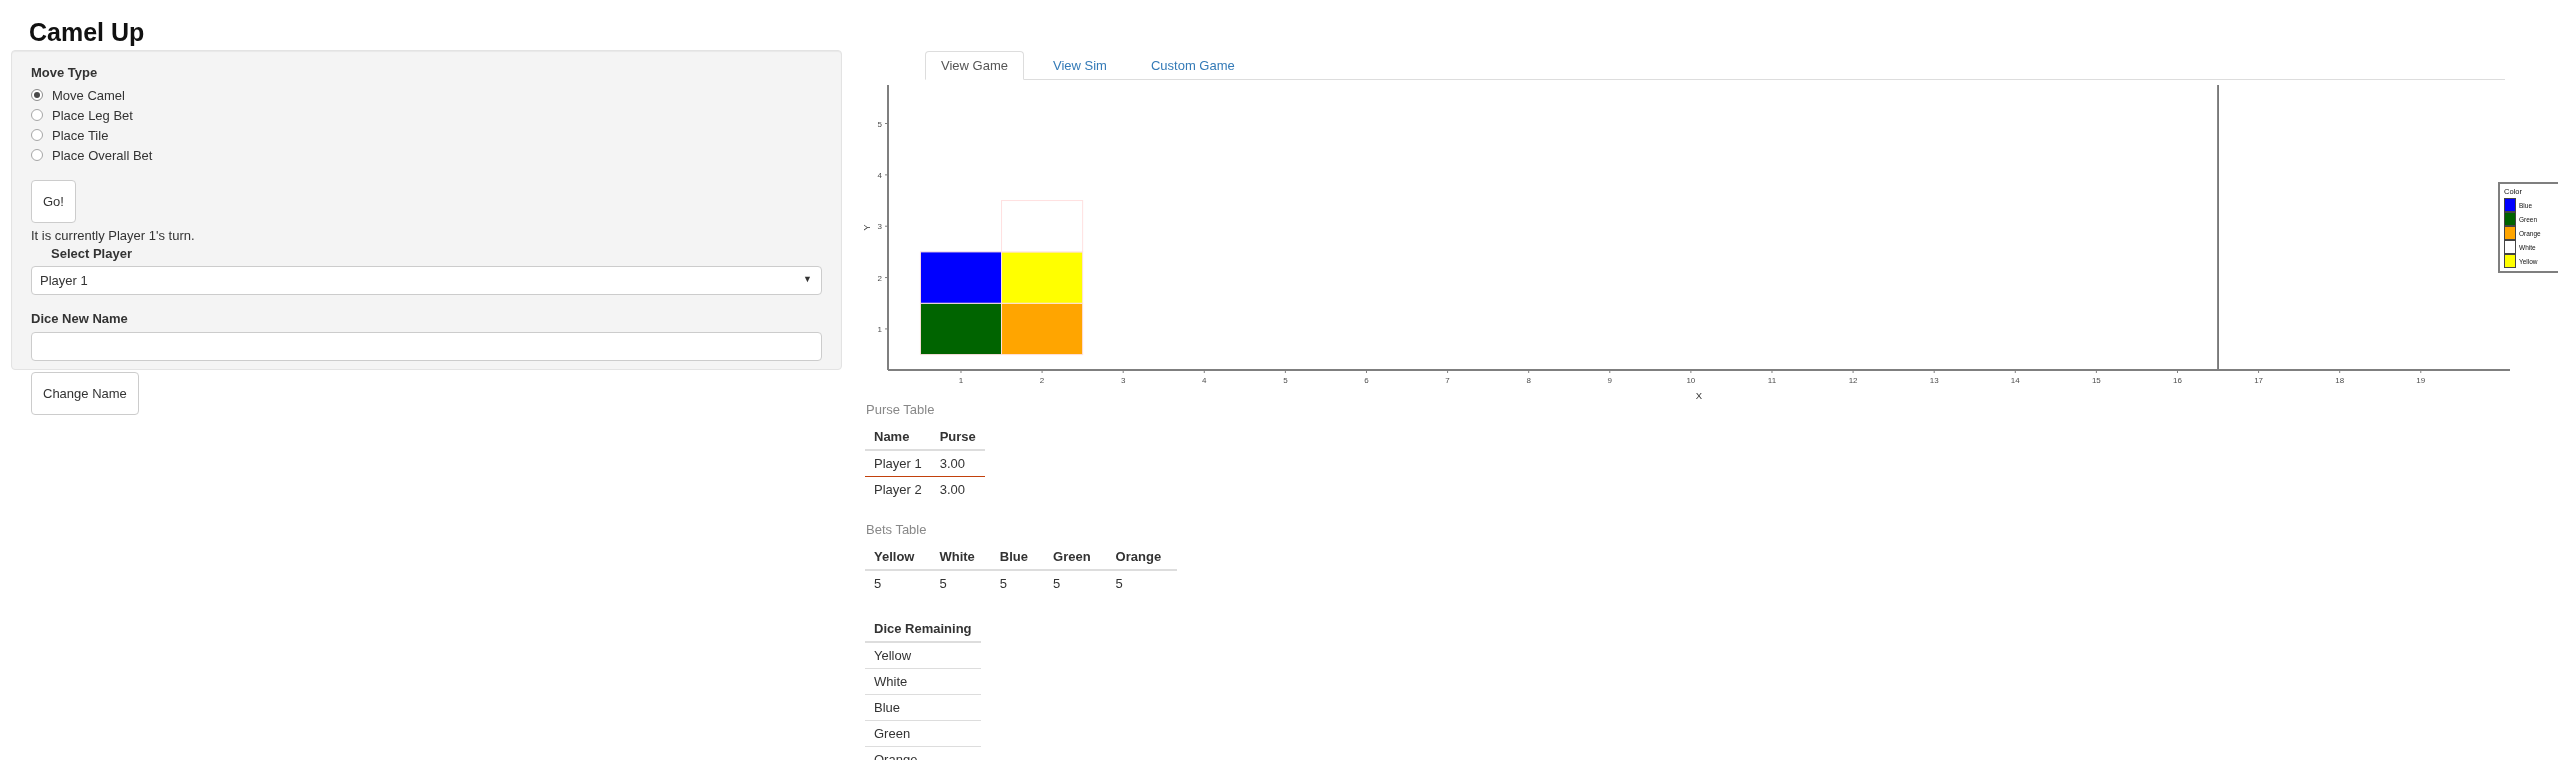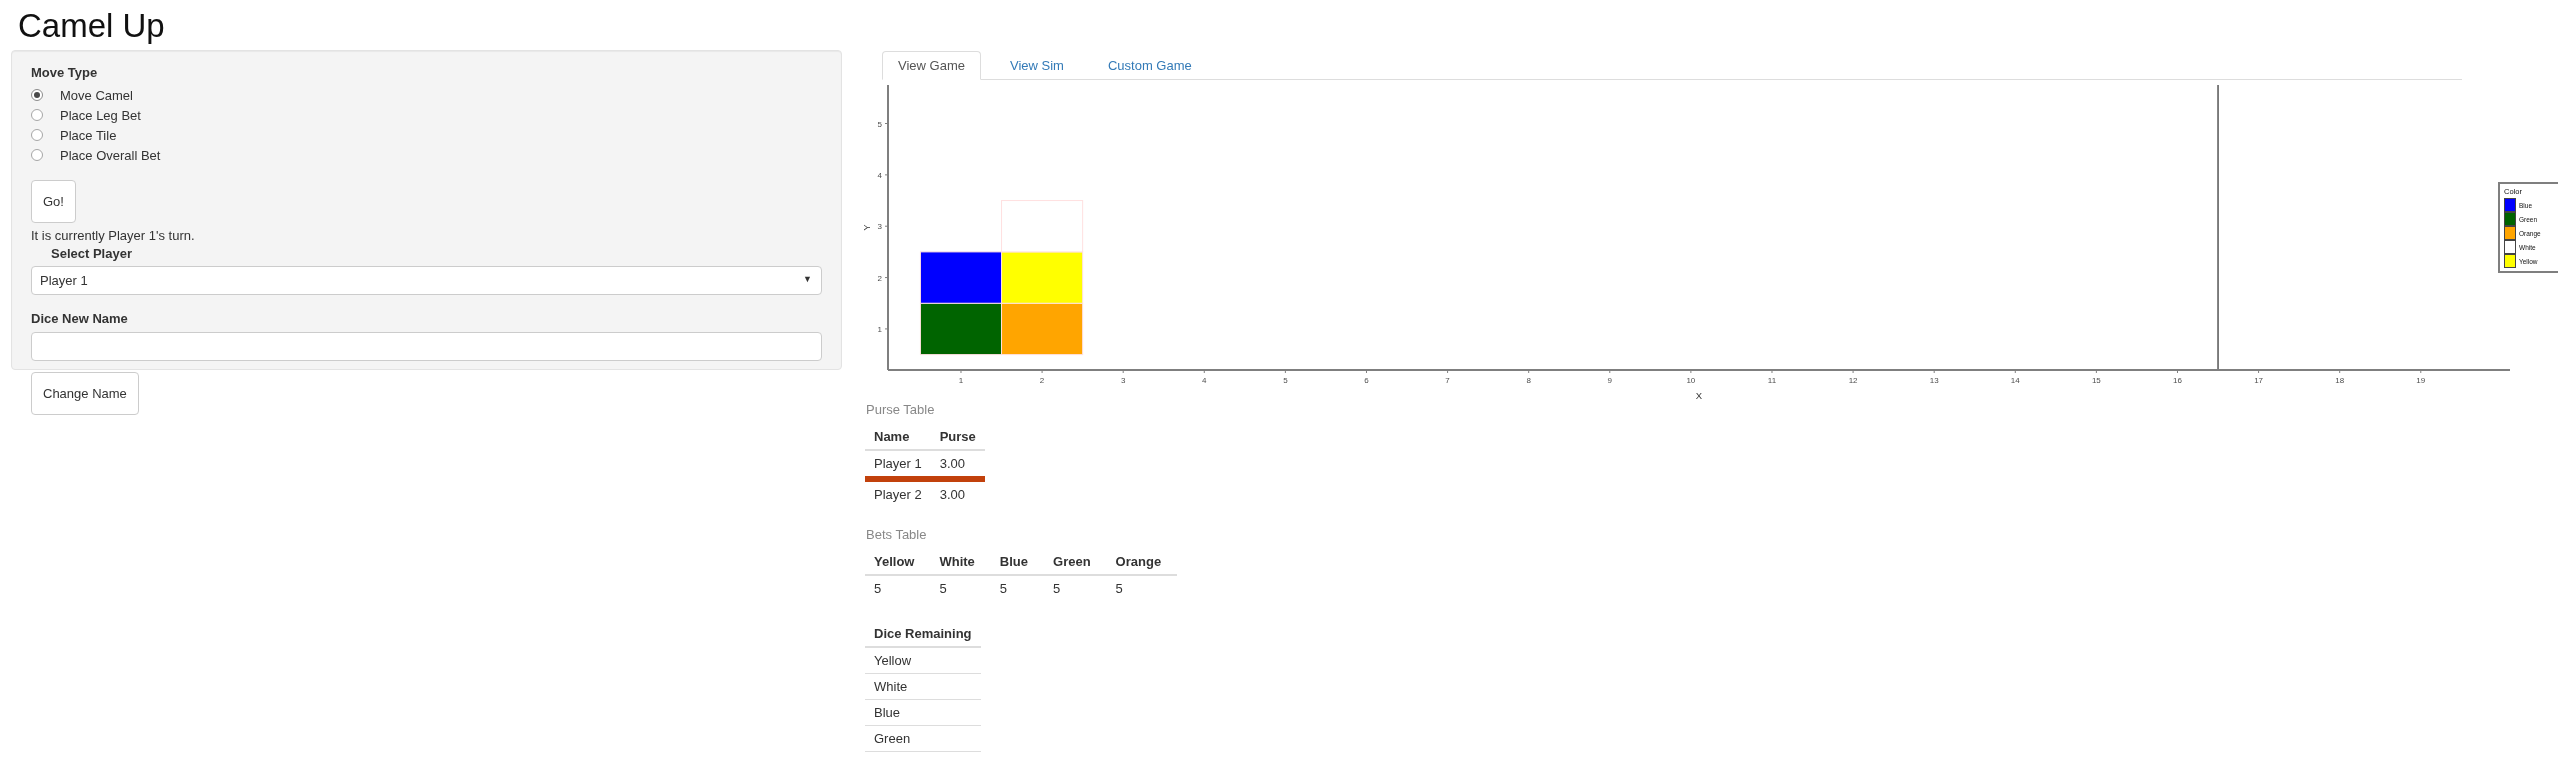--- a/index.html
+++ b/index.html
@@ -2,30 +2,30 @@
 <html><head>
 <meta charset="utf-8">
 <style>
   * { box-sizing: border-box; }
   html,body { margin:0; padding:0; }
   body {
     width:2558px; height:760px; position:relative; overflow:hidden;
     background:#fff; color:#333;
     font-family:"Liberation Sans","DejaVu Sans",sans-serif; font-size:13px;
   }
-  .page-title { position:absolute; left:13px; top:2px; font-size:33px; font-weight:normal; color:#111; margin:5px; }
+  .page-title { position:absolute; left:13px; top:2px; font-size:25px; font-weight:bold; color:#111; margin:16px; }
 
   
   .well {
     position:absolute; left:11px; top:50px; width:831px; height:320px;
     background:#f4f4f4; border:1px solid #e3e3e3; border-radius:4px;
     padding:14px 19px; box-shadow:inset 0 1px 1px rgba(0,0,0,.05);
   }
   .bold-label { font-weight:bold; color:#333; margin:0 0 5px 0; }
-  .radio-row { display:flex; align-items:center; gap:17px; height:20px; cursor:pointer; }
+  .radio-row { display:flex; align-items:center; gap:9px; height:20px; cursor:pointer; }
   .radio-dot { width:12px; height:12px; min-width:12px; border:1px solid #a6a6a6; border-radius:50%; background:#fff; position:relative; display:inline-block; }
   .radio-row.checked .radio-dot { border-color:#8c8c8c; }
   .radio-row.checked .radio-dot::after { content:""; position:absolute; left:2px; top:2px; right:2px; bottom:2px; background:#4a4a4a; border-radius:50%; }
   .btn {
     display:inline-block; background:#fff; color:#333; border:1px solid #ccc; border-radius:4px;
     padding:12px 11px; font-size:13px; font-family:inherit; cursor:pointer; line-height:17px;
   }
   .go-btn { margin-top:15px; }
   .turn-text { margin-top:5px; }
   .select-label { margin-top:3px;margin-left:20px; }
@@ -37,21 +37,21 @@
   }
   .caret { position:absolute; right:10px; top:8px; font-size:9px; color:#333; pointer-events:none; }
   .name-label { margin-top:16px; }
   input.name-input {
     width:100%; height:29px; border:1px solid #ccc; border-radius:4px; background:#fff;
     padding:3px 8px; font-size:13px; font-family:inherit; margin-top:1px;
   }
   .change-btn { margin-top:11px; }
 
   
-  .tabs-bar { position:absolute; left:882px; top:51px; width:1580px; }
+  .tabs-bar { position:absolute; left:925px; top:51px; width:1580px; }
   .tabs-bar ul { list-style:none; margin:0; padding:0; border-bottom:1px solid #ddd; }
   .tabs-bar li { display:inline-block; margin-bottom:-1px; }
   .tabs-bar a { display:block; padding:6px 15px; text-decoration:none; color:#337ab7; cursor:pointer; }
   .tabs-bar li.active a {
     color:#555; background:#fff; border:1px solid #ddd; border-bottom-color:#fff;
     border-radius:4px 4px 0 0; cursor:default;
   }
   .tabs-bar li:not(.active) { margin-left:14px; }
 
   
@@ -64,21 +64,21 @@
   .legend-entry { display:flex; align-items:center; height:14px; }
   .legend-swatch { width:12px; height:14px; border:1px solid #444; margin-top:-1px; }
   .legend-label { font-size:6.5px; color:#111; margin-left:3px; }
 
   
   .tables-wrap { position:absolute; left:865px; top:402px; width:420px; }
   .tbl-caption { color:#888; margin:0 0 7px 1px; }
   table.data-table { border-collapse:collapse; font-size:13px; color:#333; margin-bottom:20px; }
   table.data-table th { font-weight:bold; text-align:left; padding:5px 9px; border-bottom:2px solid #ddd; }
   table.data-table td { padding:5px 9px; }
-  table.data-table tbody tr + tr td { border-top:6px solid #c2410c; }
+  table.data-table tbody tr + tr td { border-top:1px solid #c2410c; }
   table.purse td.num, table.purse th.num { text-align:left; min-width:48px; }
   table.purse th:first-child, table.purse td:first-child { min-width:62px; }
   table.bets th, table.bets td { min-width:53px; padding-right:16px; }
   table.dice { min-width:107px; }
   table.dice tbody tr:first-child td { border-top:1px solid #ddd; }
   table.dice tbody tr + tr td { border-top:1px solid #ddd; }
   table.dice td { border-top:0; }
 </style>
 </head>
 <body>

